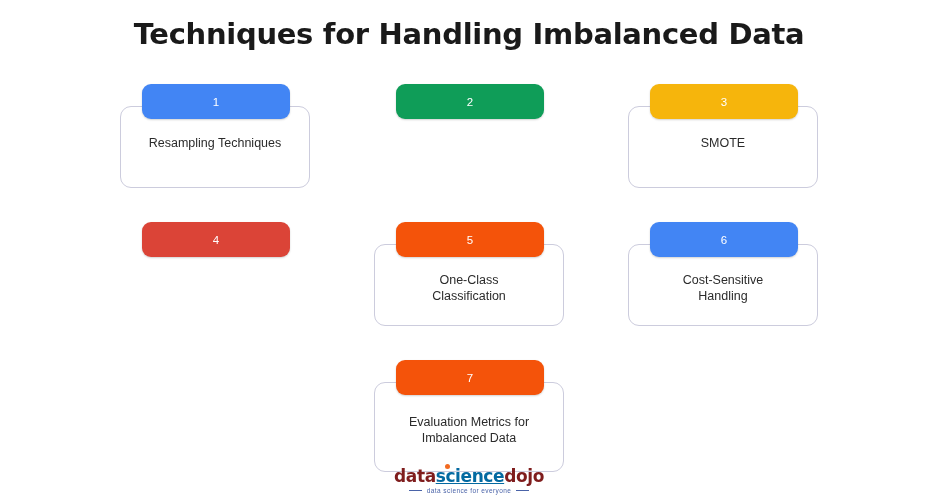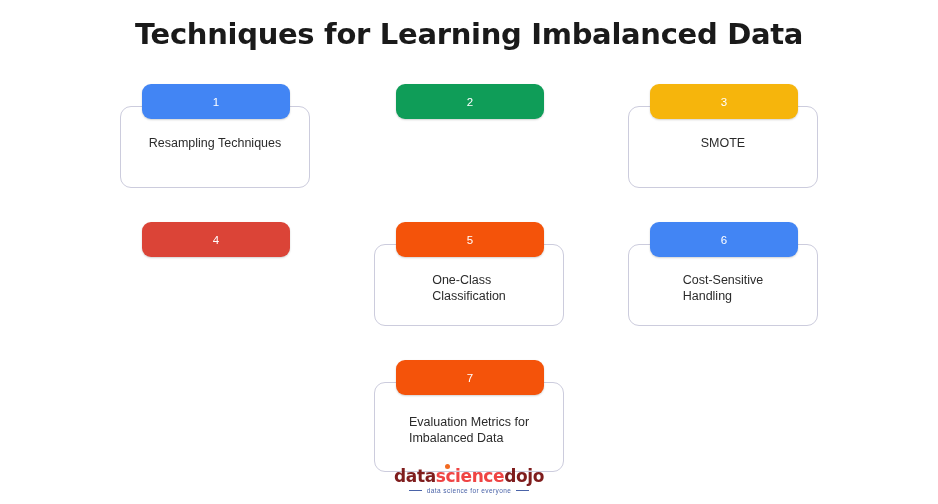--- a/index.html
+++ b/index.html
@@ -63,21 +63,21 @@
     border-radius: 11px;
     background: #ffffff;
     display: flex;
     align-items: center;
     justify-content: center;
     padding: 0 10px 0 10px;
   }
   .card-label {
     font-size: 12.5px;
     line-height: 16px;
-    text-align: left;
+    text-align: center;
     color: #2b2b2b;
     font-family: "Liberation Sans", sans-serif;
     white-space: pre-line;
   }
   
   .card-body.one-line .card-label { transform: translateY(-4px); }
   .card-body.two-line .card-label { transform: translateY(3px); }
 
   .card-pill {
     position: absolute;
@@ -112,21 +112,21 @@
   .logo-word {
     font-family: "DejaVu Sans", sans-serif;
     font-size: 17px;
     font-weight: bold;
     letter-spacing: -0.4px;
     line-height: 18px;
     display: inline-block;
     position: relative;
   }
   .lg-blue  { color: #7f1d1d; }
-  .lg-orange{ color: #ef4444; }
+  .lg-orange{ color: #0369a1; text-decoration: underline; }
   .logo-dot {
     position: absolute;
     width: 5px;
     height: 5px;
     border-radius: 50%;
     background: #f26a21;
     top: -3px;
     left: 51px;
   }
   .logo-tag {
@@ -143,21 +143,21 @@
   .logo-tag .dash {
     display: inline-block;
     width: 13px;
     height: 1px;
     background: #4a63a8;
   }
 </style>
 </head>
 <body>
 
-<div class="page-title">Techniques for Learning Imbalanced Data</div>
+<div class="page-title">Techniques for Handling Imbalanced Data</div>
 
 <div class="board">
 
   <div class="row row-1">
     <div class="card">
       <div class="card-body one-line">
         <div class="card-label">Resampling Techniques</div>
       </div>
       <div class="card-pill" style="background: rgb(66, 133, 244);">
         <span>1</span>

